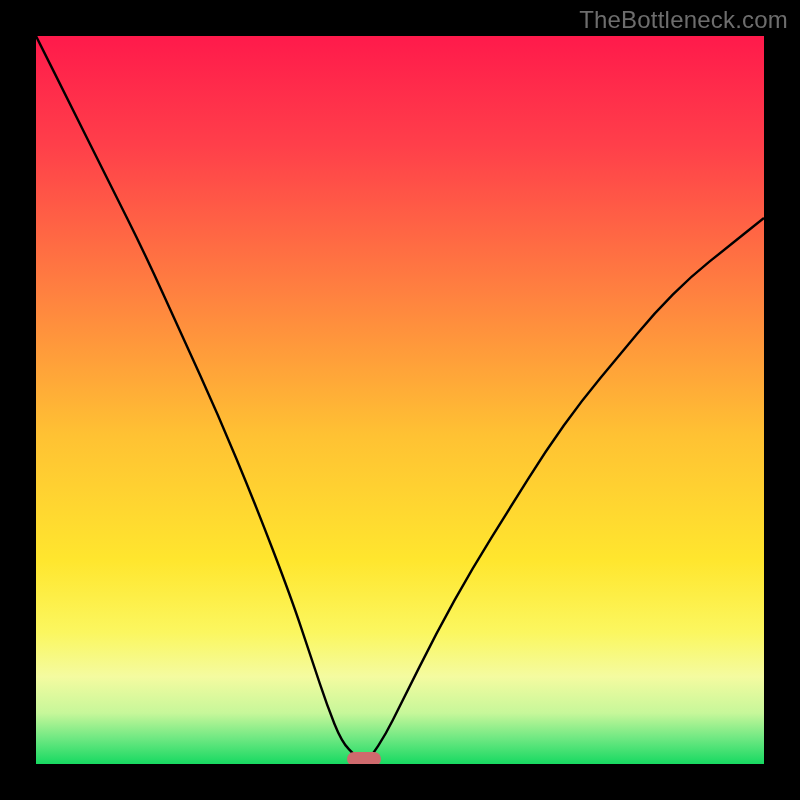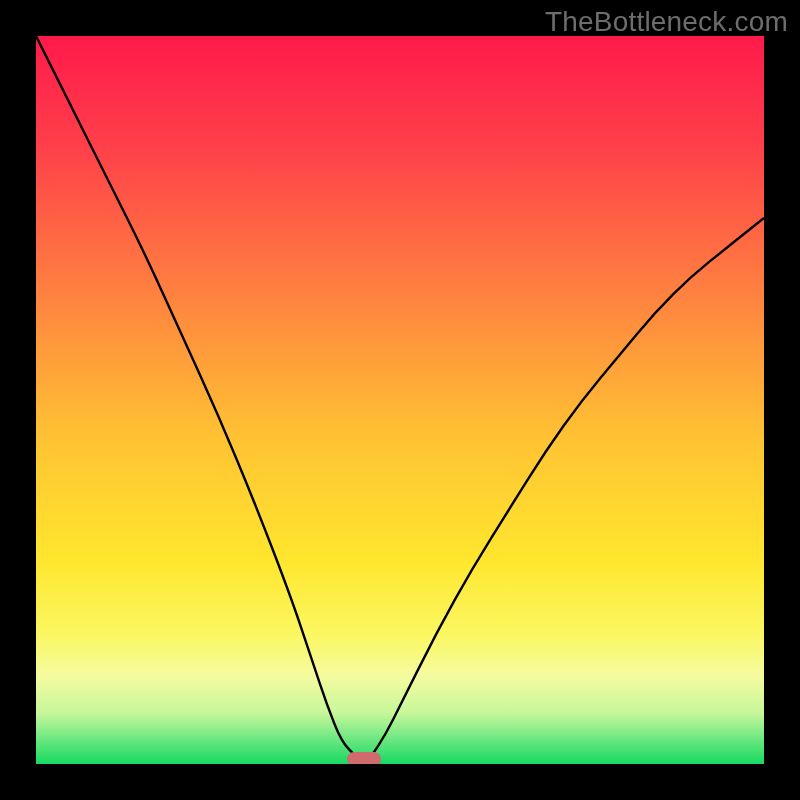--- a/index.html
+++ b/index.html
@@ -41,21 +41,21 @@
     height: 14px;
     border-radius: 7px;
     background: #cf6a6d;
     transform: translate(-50%, -50%);
   }
   .watermark {
     position: absolute;
     top: 6px;
     right: 12px;
     color: #6d6d6d;
-    font-size: 28px;
+    font-size: 24px;
     font-weight: 500;
     letter-spacing: 0.2px;
     user-select: none;
   }
 </style>
 </head>
 <body>
 
 <div class="frame">
 

